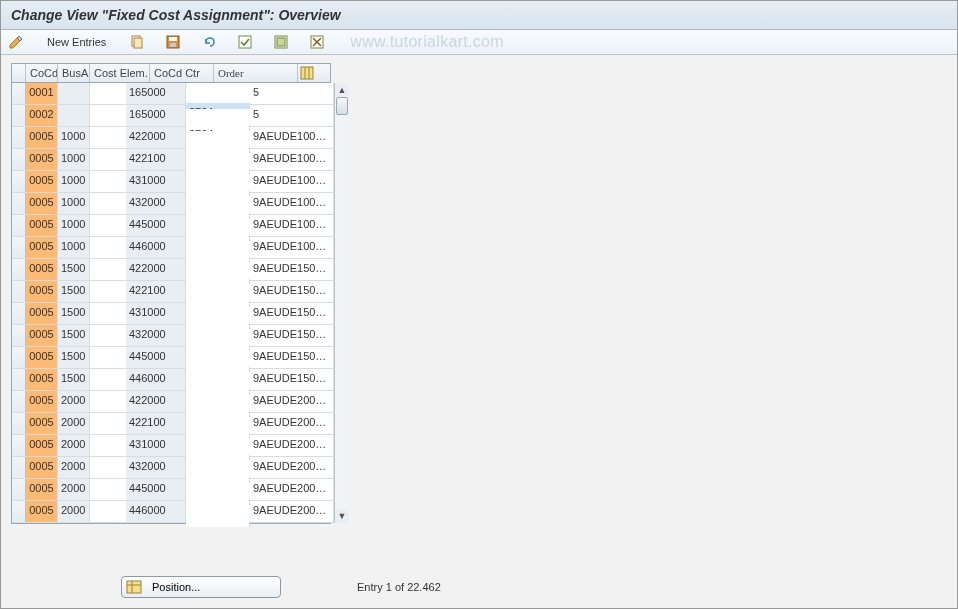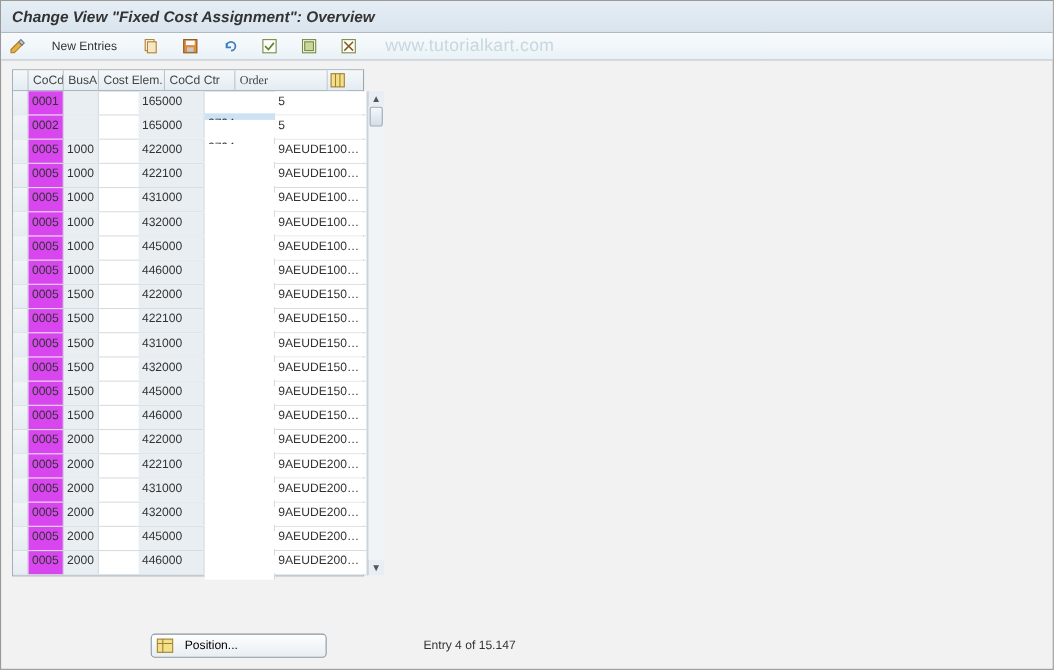--- a/index.html
+++ b/index.html
@@ -91,21 +91,21 @@
     background: #fff;
     overflow: hidden;
     white-space: nowrap;
   }
   .cell-mark {
     width: 14px;
     background: linear-gradient(#f1f5f8,#e6ecf1);
     border-right:1px solid #b8c4cc;
     cursor: pointer;
   }
-  .cell-cocd { width:32px; background:#d946ef; text-align:left;}
+  .cell-cocd { width:32px; background:#fdba74; text-align:center;}
   .cell-busa { width:32px; background:#e9eef2; text-align:left;}
   .cell-cele { width:60px; background:#e9eef2; text-align:left;margin-left:36px;}
   .cell-cctr { width:64px; background:#fff;margin-top:20px; }
   .cell-order{ width:84px; background:#fff; }
   .cell-cctr.sel { background:#cce3f5; }
   .vscroll {
     width: 16px;
     background: #e8eef3;
     border-left:1px solid #b8c4cc;
     display:flex;
@@ -120,25 +120,25 @@
   }
   .vscroll .track { flex:1; background:#f0f4f7; width:100%; position:relative;}
   .vscroll .thumb {
     position:absolute; top:0; left:1px; right:1px; height:18px;
     background: linear-gradient(#f5f8fa,#d4dee6);
     border:1px solid #9aa8b2;
     border-radius:2px;
   }
   .footer {
     position:absolute;
-    bottom:6px; left:16px; right:0;
+    bottom:6px; left:0; right:0;
     padding: 4px 10px;
     display:flex;
     align-items:center;
-    gap: 48px;
+    gap: 36px;
   }
   .position-btn {
     margin-left: 110px;
     display:inline-flex;
     align-items:center;
     background: linear-gradient(#fefefe,#e8eef3);
     border:1px solid #8a98a4;
     border-radius:4px;
     height:22px;
     padding: 0 10px 0 4px;
@@ -404,14 +404,14 @@
   <div class="position-btn">
     <span class="icon">
       <svg width="16" height="16" viewBox="0 0 16 16">
           <rect x="1" y="2" width="14" height="12" fill="#f4e08a" stroke="#a08030"></rect>
           <line x1="1" y1="6" x2="15" y2="6" stroke="#a08030"></line>
           <line x1="6" y1="2" x2="6" y2="14" stroke="#a08030"></line>
         </svg>
     </span>
     <span>Position...</span>
   </div>
-  <span class="entry-text">Entry 4 of 15.147</span>
+  <span class="entry-text">Entry 1 of 22.462</span>
 </div>
 
 </body></html>

